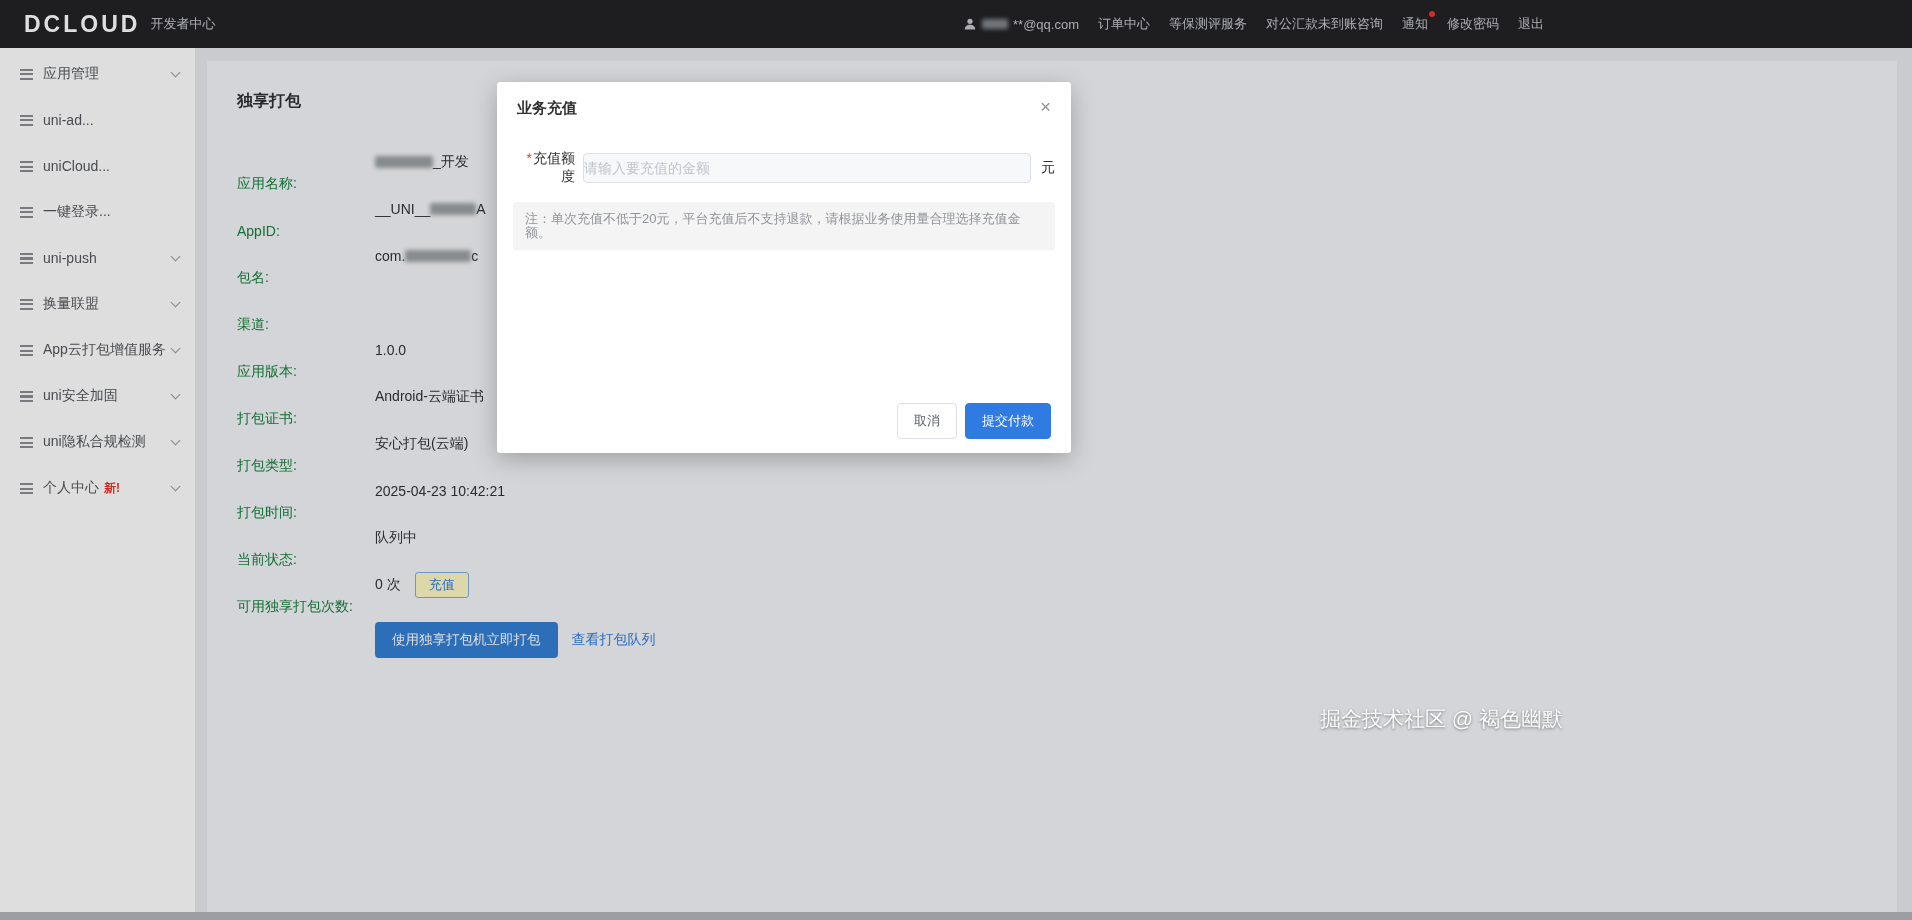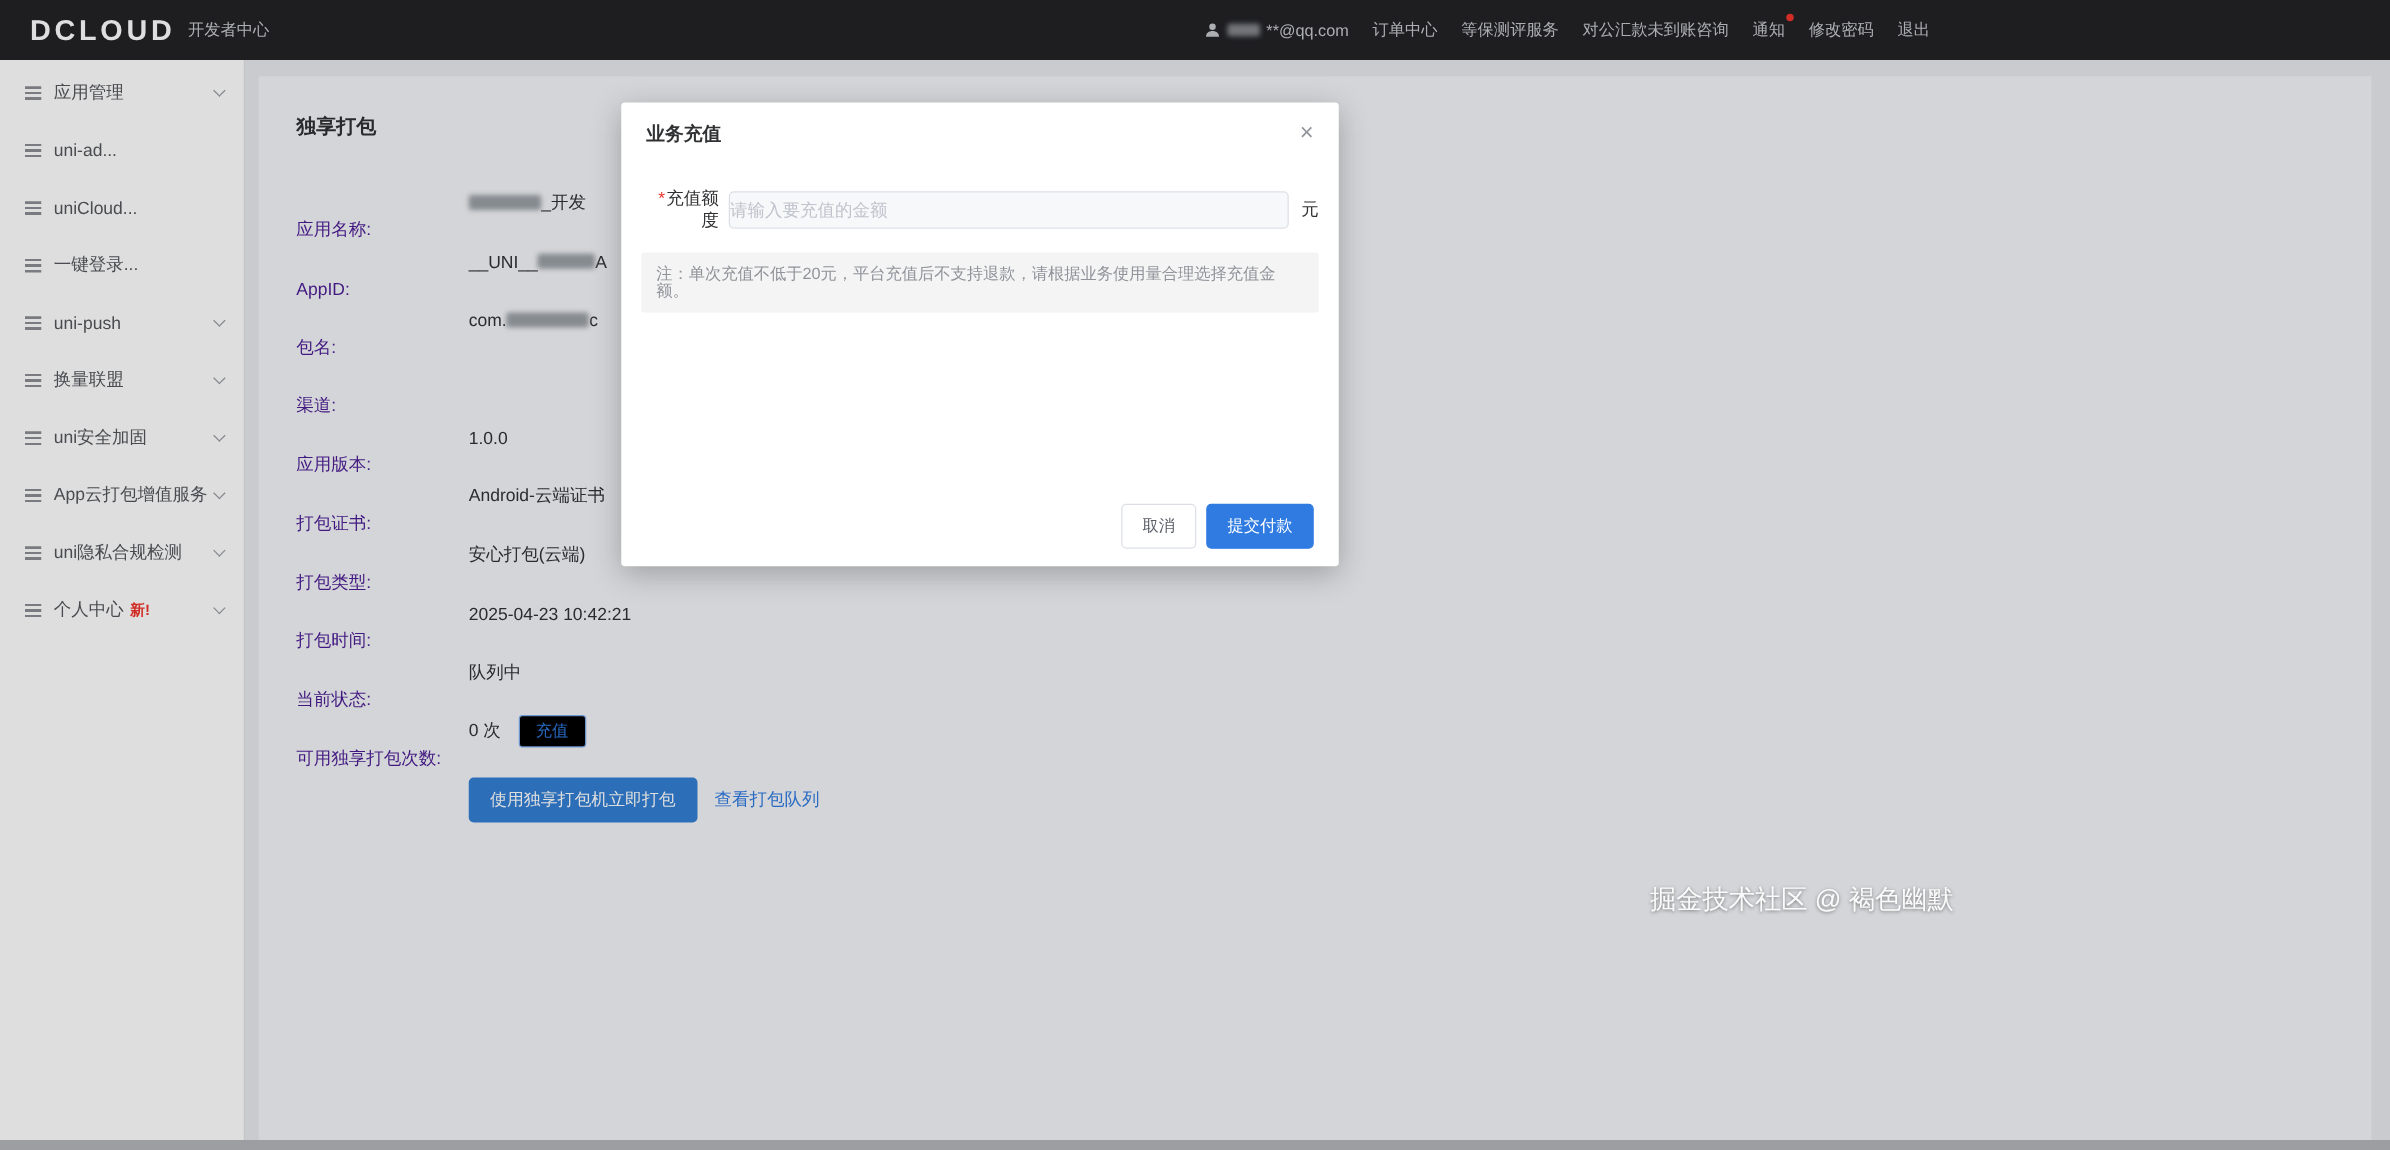--- a/index.html
+++ b/index.html
@@ -31,23 +31,23 @@
           transform:rotate(45deg); margin-left:auto; margin-top:-4px; flex-shrink:0; }
   .badge-new { color:#f0342b; font-size:12px; margin-left:5px; font-weight:700; }
 
   
   .main { position:absolute; top:48px; left:196px; right:0; bottom:0; background:#e8eaed; z-index:1; }
   .card { position:absolute; top:13px; left:11px; right:15px; bottom:0; background:#f4f5f8;
           padding:16px 0 0 30px; }
   .page-title { margin-top:14px; font-size:16px; font-weight:700; color:#303133; }
   .form { margin-top:26px; }
   .form-row { display:flex; align-items:center; height:47px; font-size:14px; }
-  .form-label { width:138px; color:#4c1d95; flex-shrink:0;margin-top:44px; }
+  .form-label { width:138px; color:#15803d; flex-shrink:0;margin-top:44px; }
   .form-value { color:#2f3237; display:flex; align-items:center; }
-  .mini-btn { margin-left:14px; padding:3px 13px; font-size:13px; color:#2f7be2; background:#000000;
+  .mini-btn { margin-left:14px; padding:3px 13px; font-size:13px; color:#2f7be2; background:#fef9c3;
               border:1px solid #7cadec; border-radius:3px; cursor:pointer; }
   .actions { margin-top:14px; margin-left:138px; display:flex; align-items:center; gap:14px; }
   .btn-primary-lg { background:#337fd4; color:#fff; border:none; border-radius:4px; font-size:13.5px;
                     padding:9px 17px; cursor:pointer; font-family:inherit; }
   .link { color:#2f7be2; font-size:14px; cursor:pointer; text-decoration:none; }
 
   .bottom-bar { position:absolute; left:0; right:0; bottom:0; height:8px; background:#b4b6b9; z-index:2; }
 
   
   .overlay { position:absolute; inset:0; background:rgba(0,0,0,0.13); z-index:10; }
@@ -134,26 +134,26 @@
     <span>uni-push</span>
     <span class="chev"></span>
   </div>
   <div class="side-item">
     <span class="li-ico"></span>
     <span>换量联盟</span>
     <span class="chev"></span>
   </div>
   <div class="side-item">
     <span class="li-ico"></span>
+    <span>App云打包增值服务</span>
+    <span class="chev"></span>
+  </div>
+  <div class="side-item">
+    <span class="li-ico"></span>
     <span>uni安全加固</span>
-    <span class="chev"></span>
-  </div>
-  <div class="side-item">
-    <span class="li-ico"></span>
-    <span>App云打包增值服务</span>
     <span class="chev"></span>
   </div>
   <div class="side-item">
     <span class="li-ico"></span>
     <span>uni隐私合规检测</span>
     <span class="chev"></span>
   </div>
   <div class="side-item">
     <span class="li-ico"></span>
     <span>个人中心</span>

